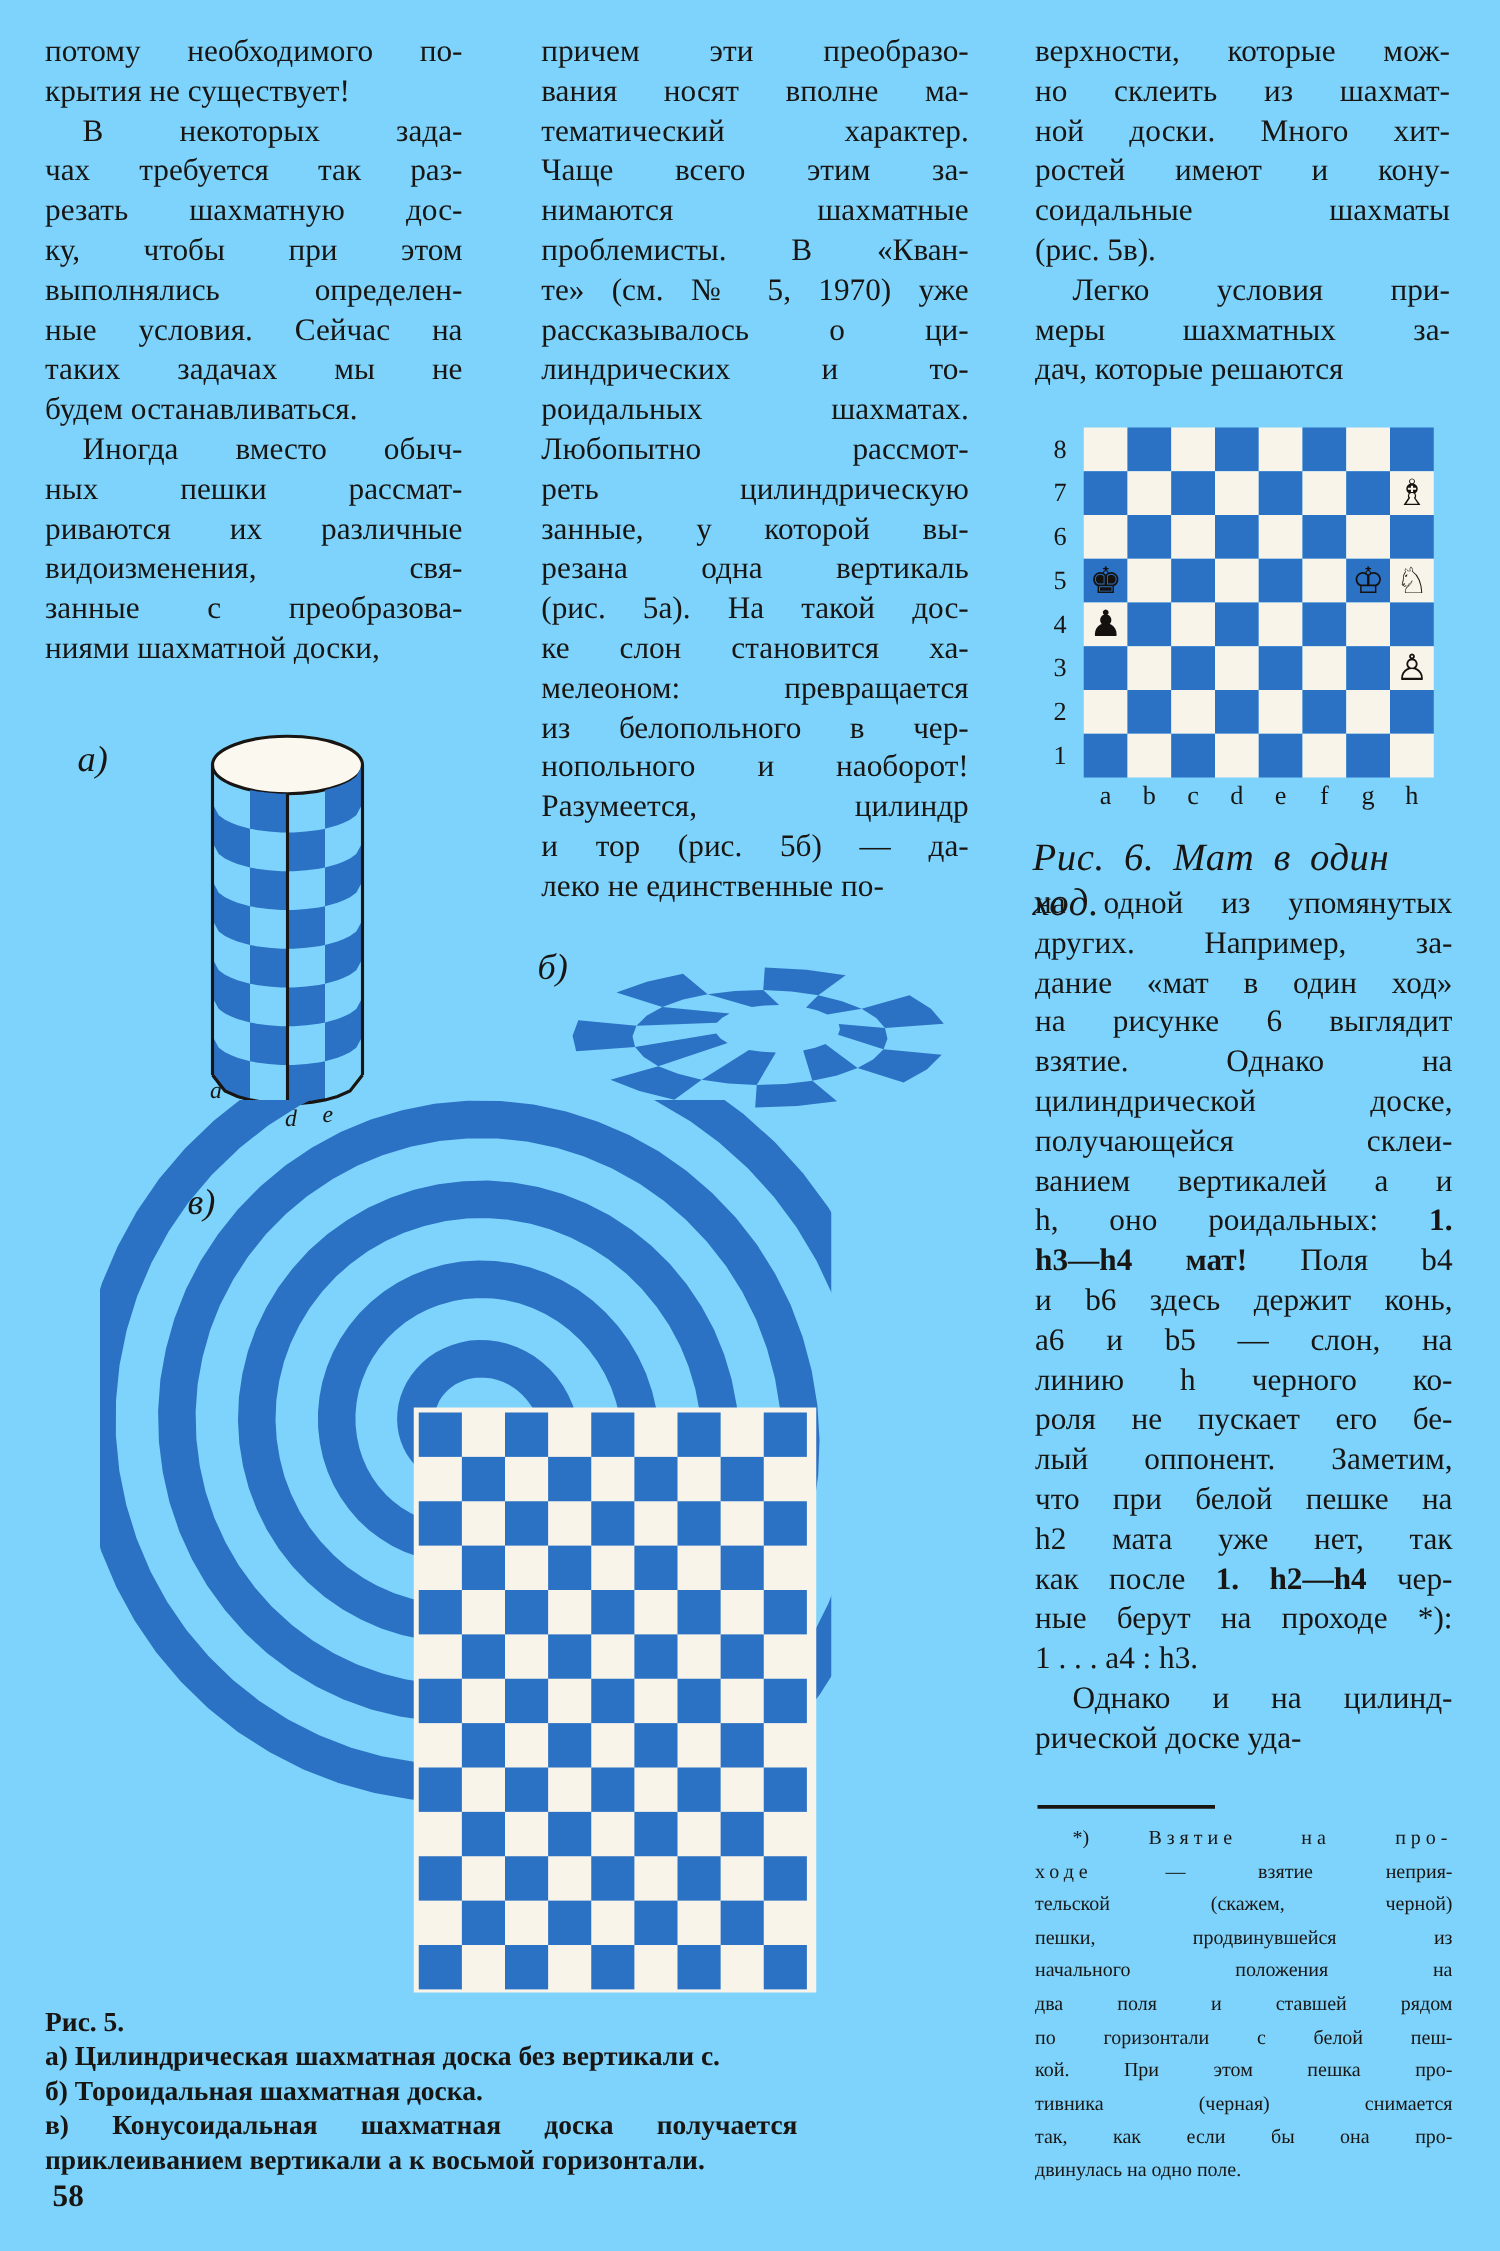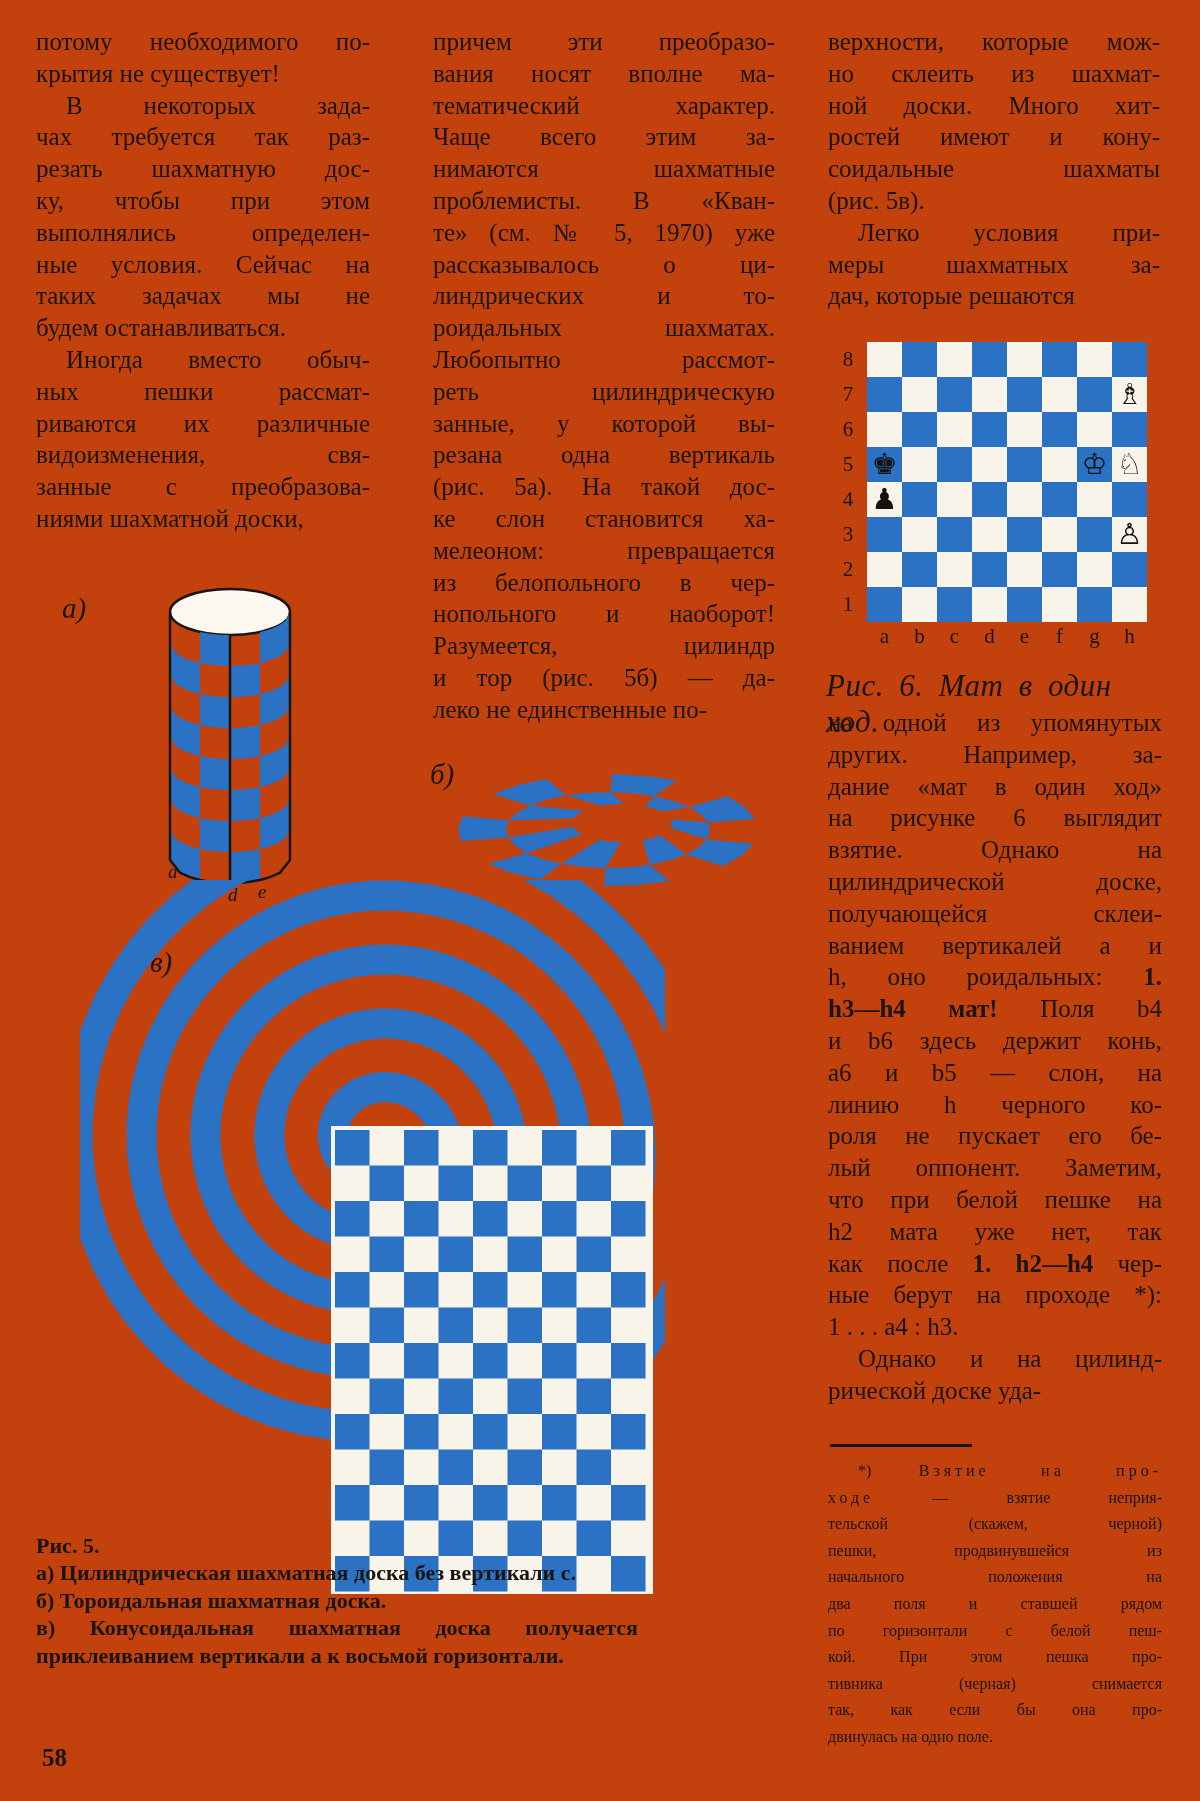--- a/index.html
+++ b/index.html
@@ -1,18 +1,18 @@
 <!DOCTYPE html>
 <html><head>
 <meta charset="utf-8">
 <style>
   html,body{margin:0;padding:0;}
   .page{
     position:relative; width:1200px; height:1801px;
-    background:#c2410c; overflow:hidden;
+    background:#7dd3fc; overflow:hidden;
     font-family:"Liberation Serif", serif;
     color:#181512;
   }
   .col{position:absolute; font-size:25px; line-height:31.8px;}
   .jline{text-align:justify; text-align-last:justify; white-space:normal;}
   .jline.jlast{text-align-last:left;}
   .para.ind .jline:first-child{text-indent:30px;}
   .bold{font-weight:700;}
   .sperr{letter-spacing:4px;}
   .figlabel{position:absolute; font-style:italic; font-size:29px;}
@@ -38,21 +38,21 @@
   .board-files{
     position:absolute; left:867px; top:624px; width:280px; display:flex;
   }
   .board-files div{width:35px; text-align:center; font-size:21px;}
   .fig6-caption{
     position:absolute; left:826px; top:668px; width:330px;
     font-size:31px; letter-spacing:0.5px; word-spacing:7px;font-style:italic;
   }
   .footrule{position:absolute; left:830px; top:1444px; width:142px; height:2.5px; background:#181512;}
   .footnote{position:absolute; left:828px; top:1458px; width:334px; font-size:16px; line-height:26.6px;}
-  .fig5-caption{position:absolute; left:36px; top:1532px; width:602px; font-size:22px; line-height:27.4px; font-weight:700;}
+  .fig5-caption{position:absolute; left:36px; top:1604px; width:602px; font-size:22px; line-height:27.4px; font-weight:700;}
   .fig5-caption .para{margin:0;}
   .pagenum{position:absolute; left:42px; top:1744px; font-size:25px; font-weight:700;}
   .cyl-label{font-style:italic; font-size:19px; font-family:"Liberation Serif",serif;}
 </style>
 </head>
 <body>
 
 <div class="page">
 
   <div class="col" style="left:36px; top:26px; width:334px;">

